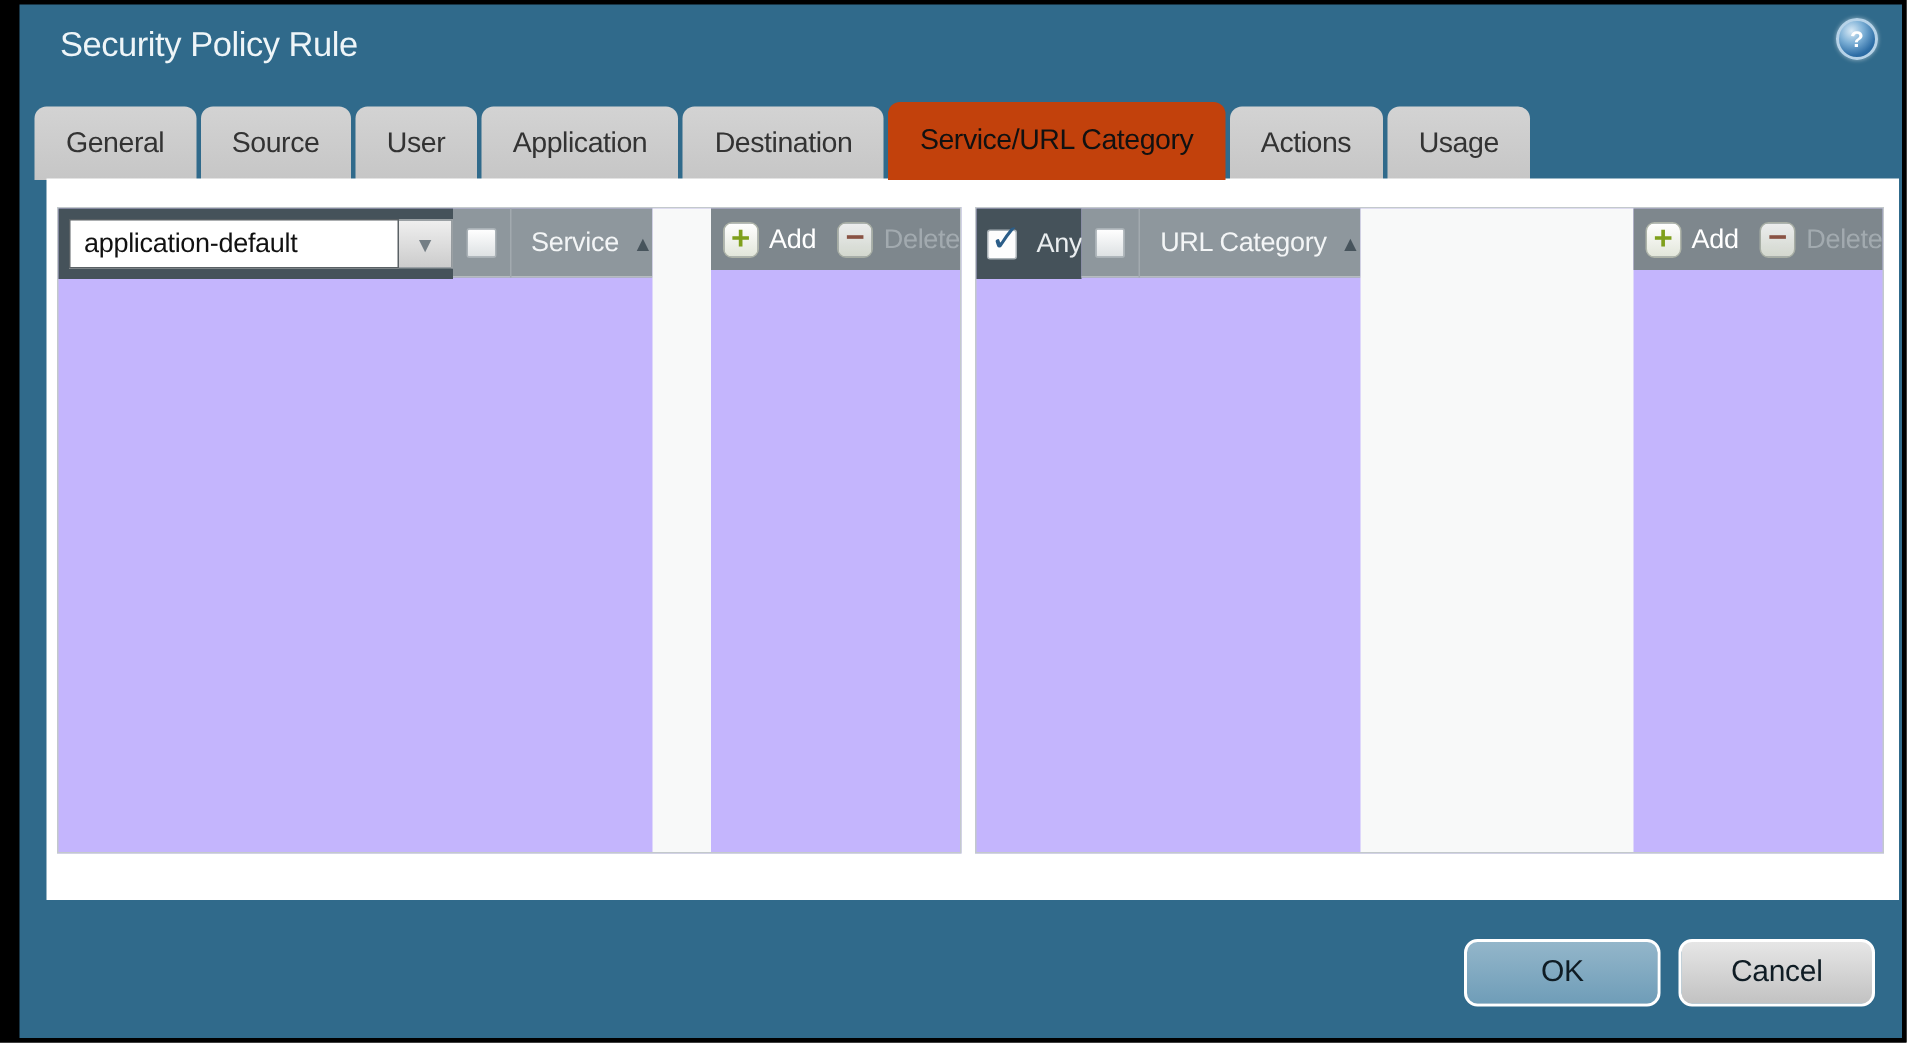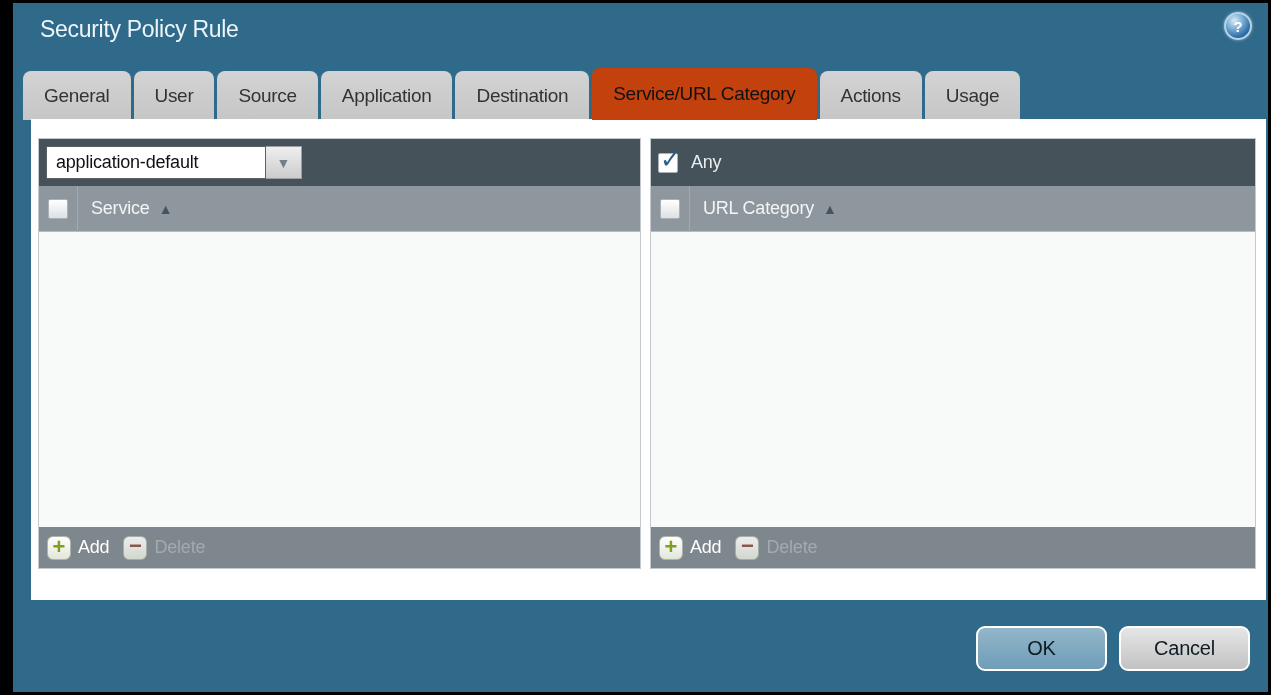--- a/index.html
+++ b/index.html
@@ -80,21 +80,21 @@
     position: absolute;
     left: 18px; top: 116px;
     width: 1235px; height: 481px;
     background: #ffffff;
   }
   .panel {
     position: absolute;
     top: 19px;
     height: 431px;
     display: flex;
-    flex-direction: column;
+    flex-direction: row;
     border: 1px solid #c3c9cc;
     background: #c4b5fd;
   }
   .panel-left  { left: 7px;   width: 603px; }
   .panel-right { left: 619px; width: 606px; }
 
   .panel-toolbar {
     height: 47px;
     background: #45525a;
     display: flex;
@@ -254,22 +254,22 @@
 <div class="screen">
   <div class="dialog">
 
     <div class="title">Security Policy Rule</div>
     <div class="help-btn">
       <span>?</span>
     </div>
 
     <div class="tabs">
       <div class="tab">General</div>
+      <div class="tab">Source</div>
       <div class="tab">User</div>
-      <div class="tab">Source</div>
       <div class="tab">Application</div>
       <div class="tab">Destination</div>
       <div class="tab active">Service/URL Category</div>
       <div class="tab">Actions</div>
       <div class="tab">Usage</div>
     </div>
 
     <div class="content">
 
       <div class="panel panel-left">

